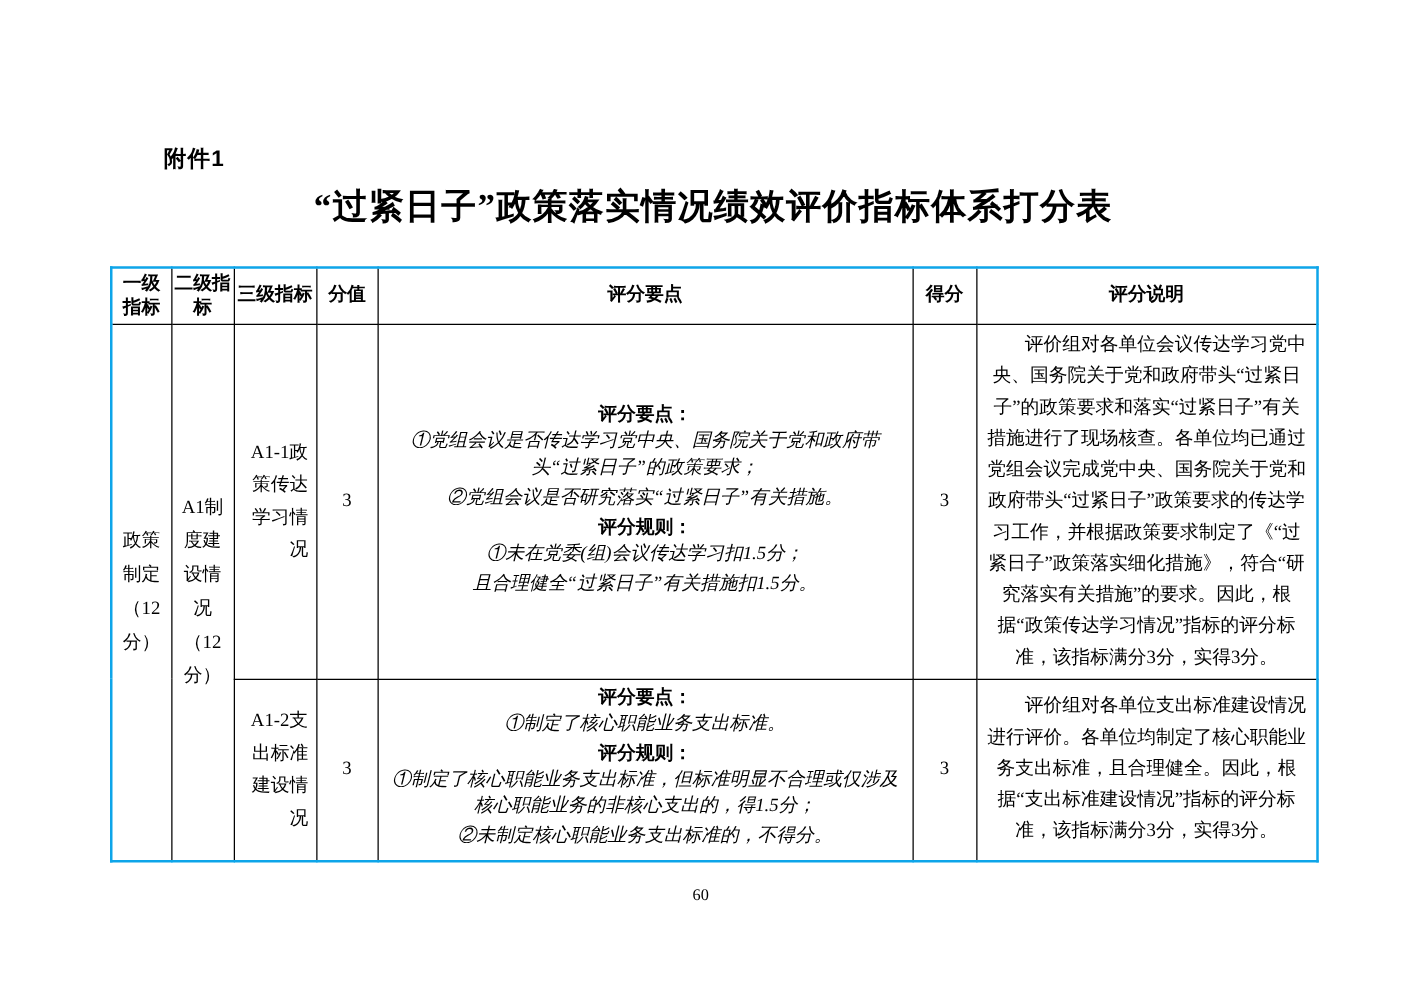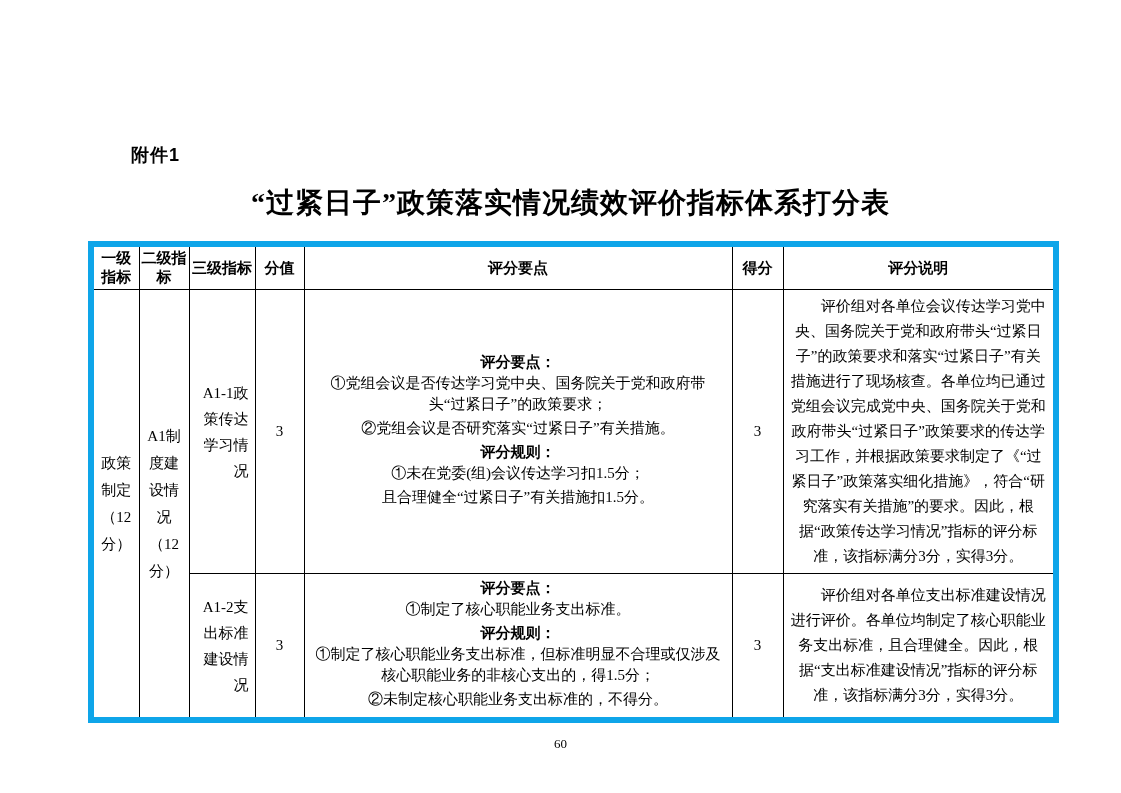--- a/index.html
+++ b/index.html
@@ -3,46 +3,46 @@
 <meta charset="utf-8">
 <style>
   * { margin: 0; padding: 0; box-sizing: border-box; }
   html, body { width: 1121px; height: 793px; }
   body {
     background: #ffffff;
     font-family: "Liberation Serif", "DejaVu Serif", serif;
     color: #000;
     position: relative;
   }
-  .page { position: absolute; inset: 0; background: #fff; margin-top: 28px; }
+  .page { position: absolute; inset: 0; background: #fff; }
 
   .attachment {
     position: absolute;
     left: 131px; top: 115px;
     font-family: "Liberation Sans", "DejaVu Sans", sans-serif;
     font-weight: bold;
     font-size: 18px;
     letter-spacing: 1px;
   }
   .doc-title {
     position: absolute;
-    left: 88px; top: 156px; width: 965px;
+    left: 88px; top: 146px; width: 965px;
     text-align: center;
     font-weight: bold;
     font-size: 28px;
     letter-spacing: 1px;
   }
 
   table.score-table {
     position: absolute;
     left: 88px; top: 213px;
     width: 965px;
     border-collapse: collapse;
     table-layout: fixed;
-    border: 6px solid #0ea5e9;
+    border: 2px solid #0ea5e9;
   }
   .score-table th, .score-table td {
     border: 1px solid #000;
     font-size: 15px;
     vertical-align: middle;
     padding: 2px 4px;
   }
   .score-table thead tr { height: 45px; }
   .score-table tr.row-1 { height: 239px; }
   .score-table tr.row-2 { height: 146px; }
@@ -62,21 +62,21 @@
     text-align: right;
     line-height: 26px;
     padding: 2px 6px;
   }
   td.c-points {
     text-align: center;
     padding: 4px 9px;
     line-height: 21px;
   }
   td.c-points .pt-label { font-weight: bold; }
-  td.c-points .pt-item { margin-bottom: 3px; }
+  td.c-points .pt-item { margin-bottom: 3px; font-style: italic; }
   td.c-expl {
     padding: 4px 7px;
   }
   td.c-expl .expl {
     text-align: center;
     text-indent: 2em;
     line-height: 25px;
     font-size: 15px;
   }
 

